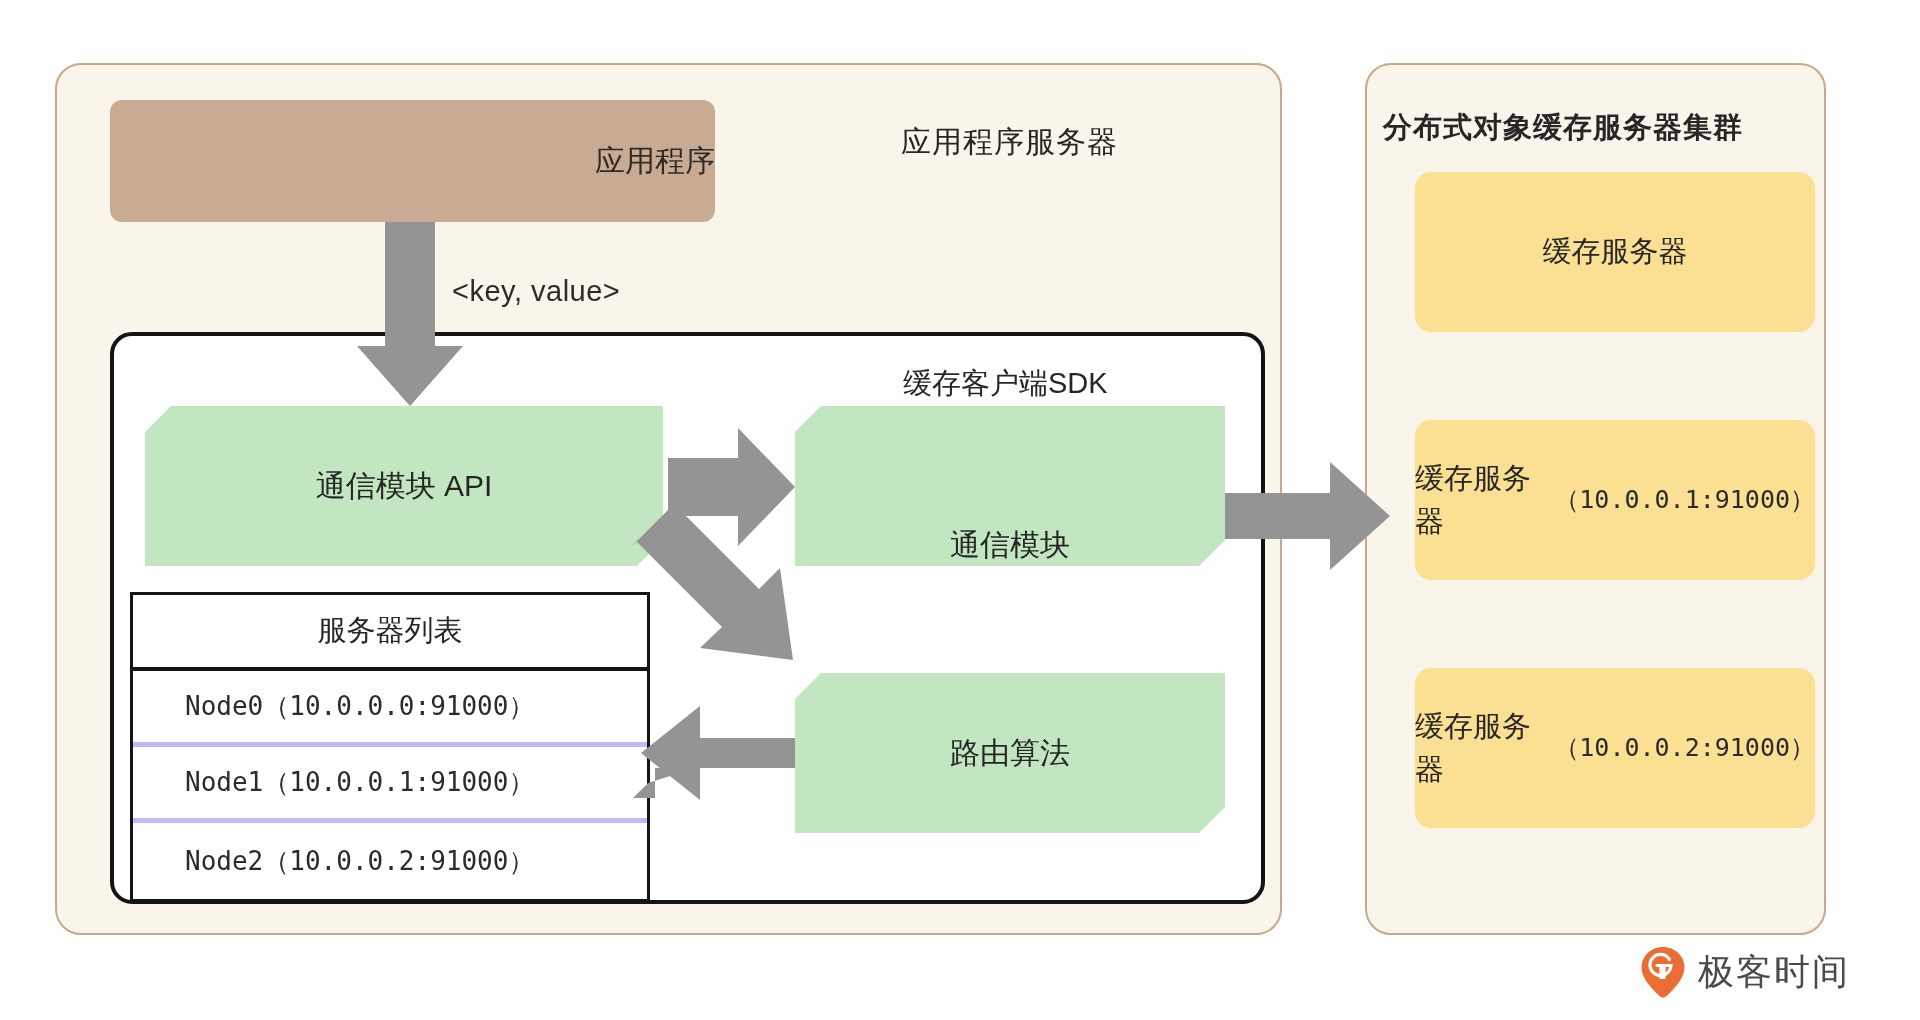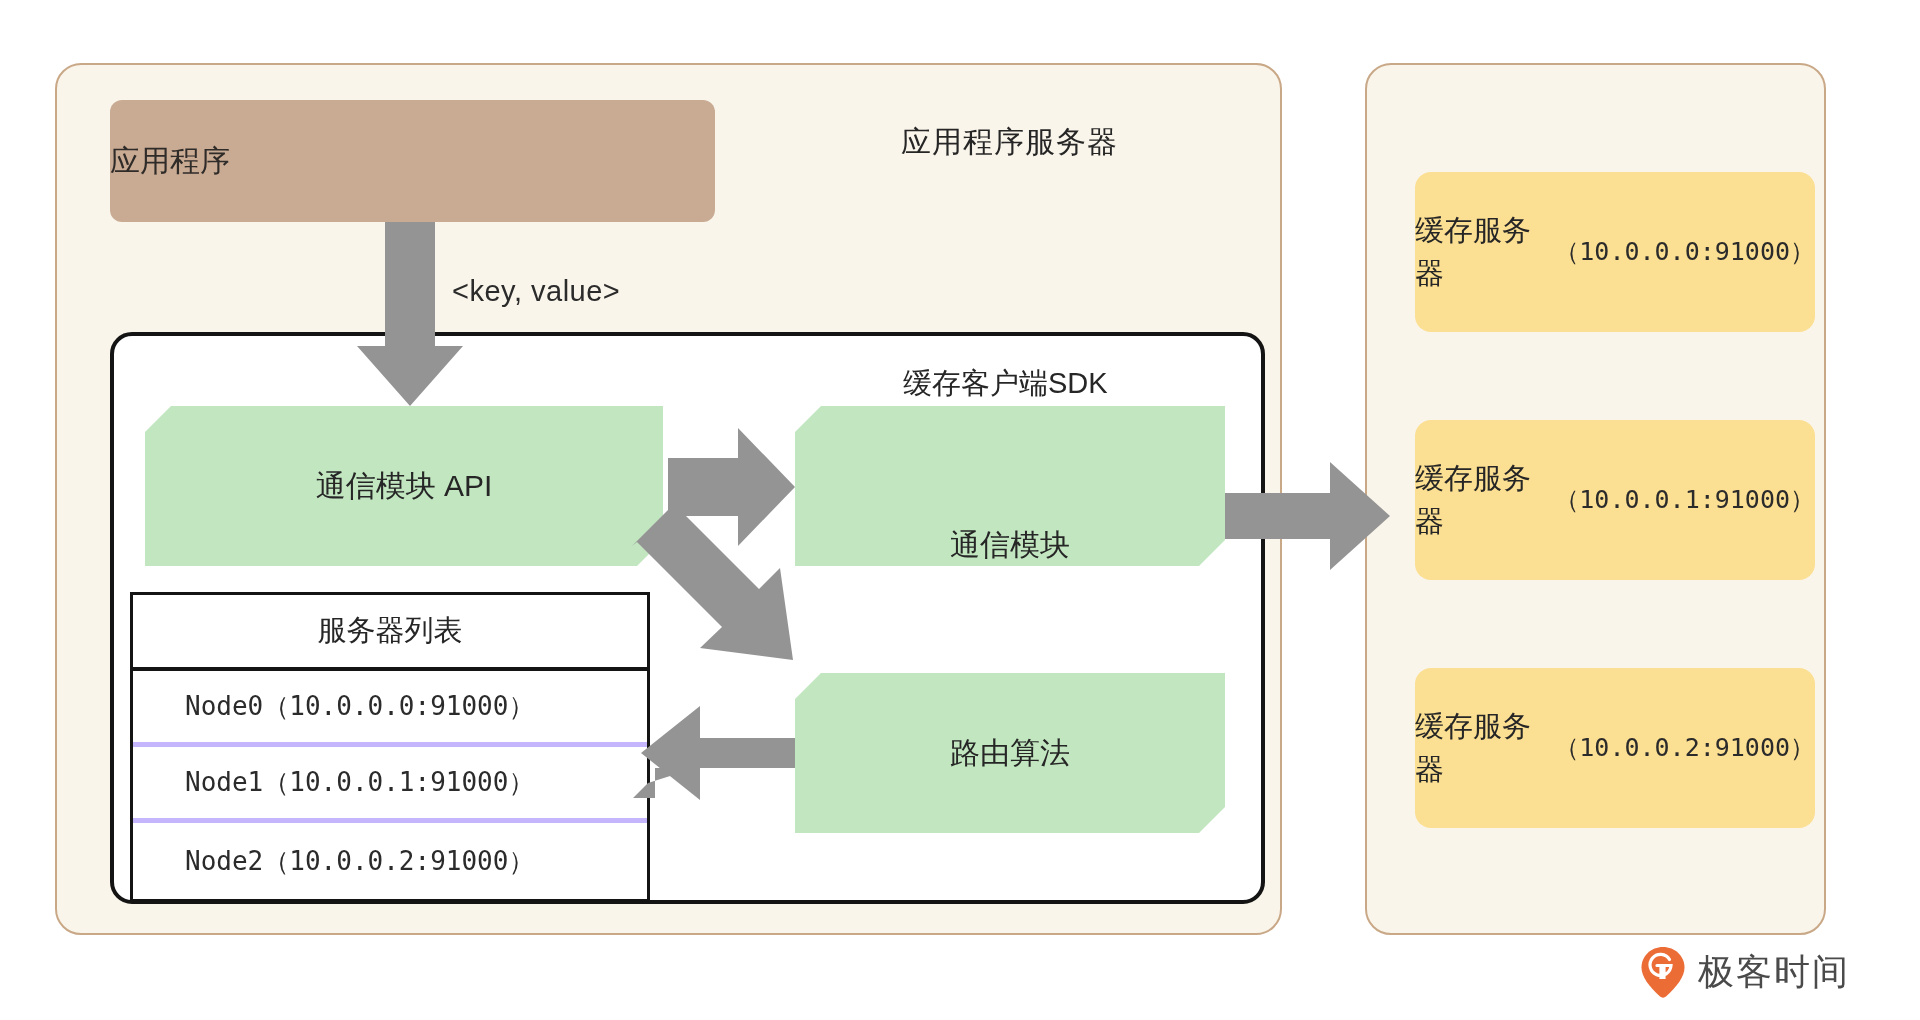--- a/index.html
+++ b/index.html
@@ -33,21 +33,21 @@
   }
   #app-server-title{left:870px;top:122px;margin-left:31px;}
   #cluster-title{left:1383px;top:108px;font-weight:bold;font-size:29px;}
 
   
   #app-program-box{
     position:absolute;
     left:110px;top:100px;width:605px;height:122px;
     background:#c9ab94;
     border-radius:12px;
-    display:flex;align-items:center;justify-content:flex-start;
+    display:flex;align-items:center;justify-content:flex-end;
     font-size:30px;color:#2f2b28;
     box-sizing:border-box;
   }
 
   
   #sdk-panel{
     position:absolute;
     left:110px;top:332px;width:1155px;height:572px;
     background:#ffffff;
     border:4px solid #141414;
@@ -170,24 +170,24 @@
   </div>
 
   <div id="server-table">
     <div class="table-header">服务器列表</div>
     <div class="table-row">Node0（10.0.0.0:91000）</div>
     <div class="table-row">Node1（10.0.0.1:91000）</div>
     <div class="table-row last">Node2（10.0.0.2:91000）</div>
   </div>
 
   <div class="panel" id="cluster-panel"></div>
+  <div class="panel-title" id="cluster-title">分布式对象缓存服务器集群</div>
 
   <div class="cache-card" id="cache-card-0">
     <span class="line1">缓存服务器</span>
-    <span class="line2">（10.0.0.0:91000）</span>
   </div>
   <div class="cache-card" id="cache-card-1">
     <span class="line1">缓存服务器</span>
     <span class="line2">（10.0.0.1:91000）</span>
   </div>
   <div class="cache-card" id="cache-card-2">
     <span class="line1">缓存服务器</span>
     <span class="line2">（10.0.0.2:91000）</span>
   </div>
 

